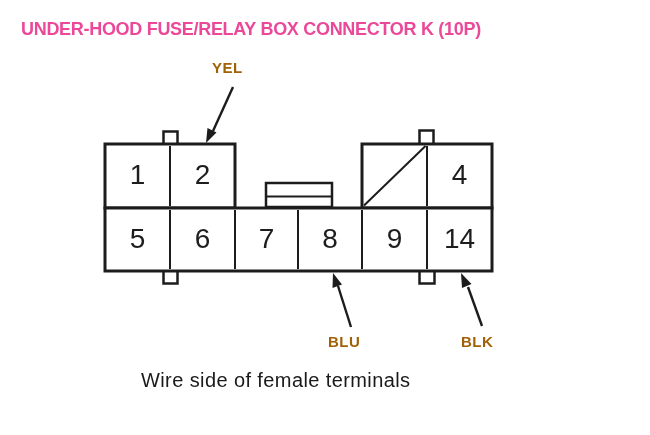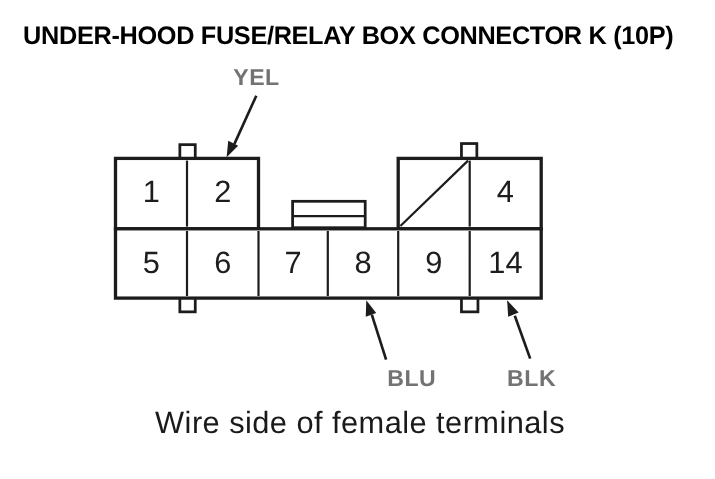--- a/index.html
+++ b/index.html
@@ -8,57 +8,57 @@
     width:650px;height:435px;
     background:#ffffff;
     font-family:"Liberation Sans", sans-serif;
     color:#141414;
     overflow:hidden;
   }
   .title{
     position:absolute;
     left:21px;top:19px;
     margin:0;
-    font-size:23px;
+    font-size:18px;
     font-weight:700;
     letter-spacing:-0.3px;
     white-space:nowrap;
-    color:#000000;
+    color:#ec4899;
   }
   .diagram-svg{
     position:absolute;
     left:0;top:0;
     width:650px;height:435px;
   }
   .pin{
     position:absolute;
     display:flex;
     align-items:center;
     justify-content:center;
     font-size:28px;
     font-weight:400;
     color:#1d1d1d;
     padding-bottom:2px;
     box-sizing:border-box;
   }
   .wire-label{
     position:absolute;
-    font-size:21px;
+    font-size:15px;
     font-weight:700;
     letter-spacing:0.5px;
-    color:#737373;
+    color:#a16207;
     white-space:nowrap;
   }
   .wire-label.yel{left:212px;top:59px;}
-  .wire-label.blu{left:352px;top:333px;}
+  .wire-label.blu{left:328px;top:333px;}
   .wire-label.blk{left:461px;top:333px;}
   .caption{
     position:absolute;
     left:141px;top:369px;
-    font-size:28px;
+    font-size:20px;
     font-weight:400;
     letter-spacing:0.4px;
     color:#1a1a1a;
     white-space:nowrap;
   }
 </style>
 </head>
 <body>
 
 <div class="stage">

